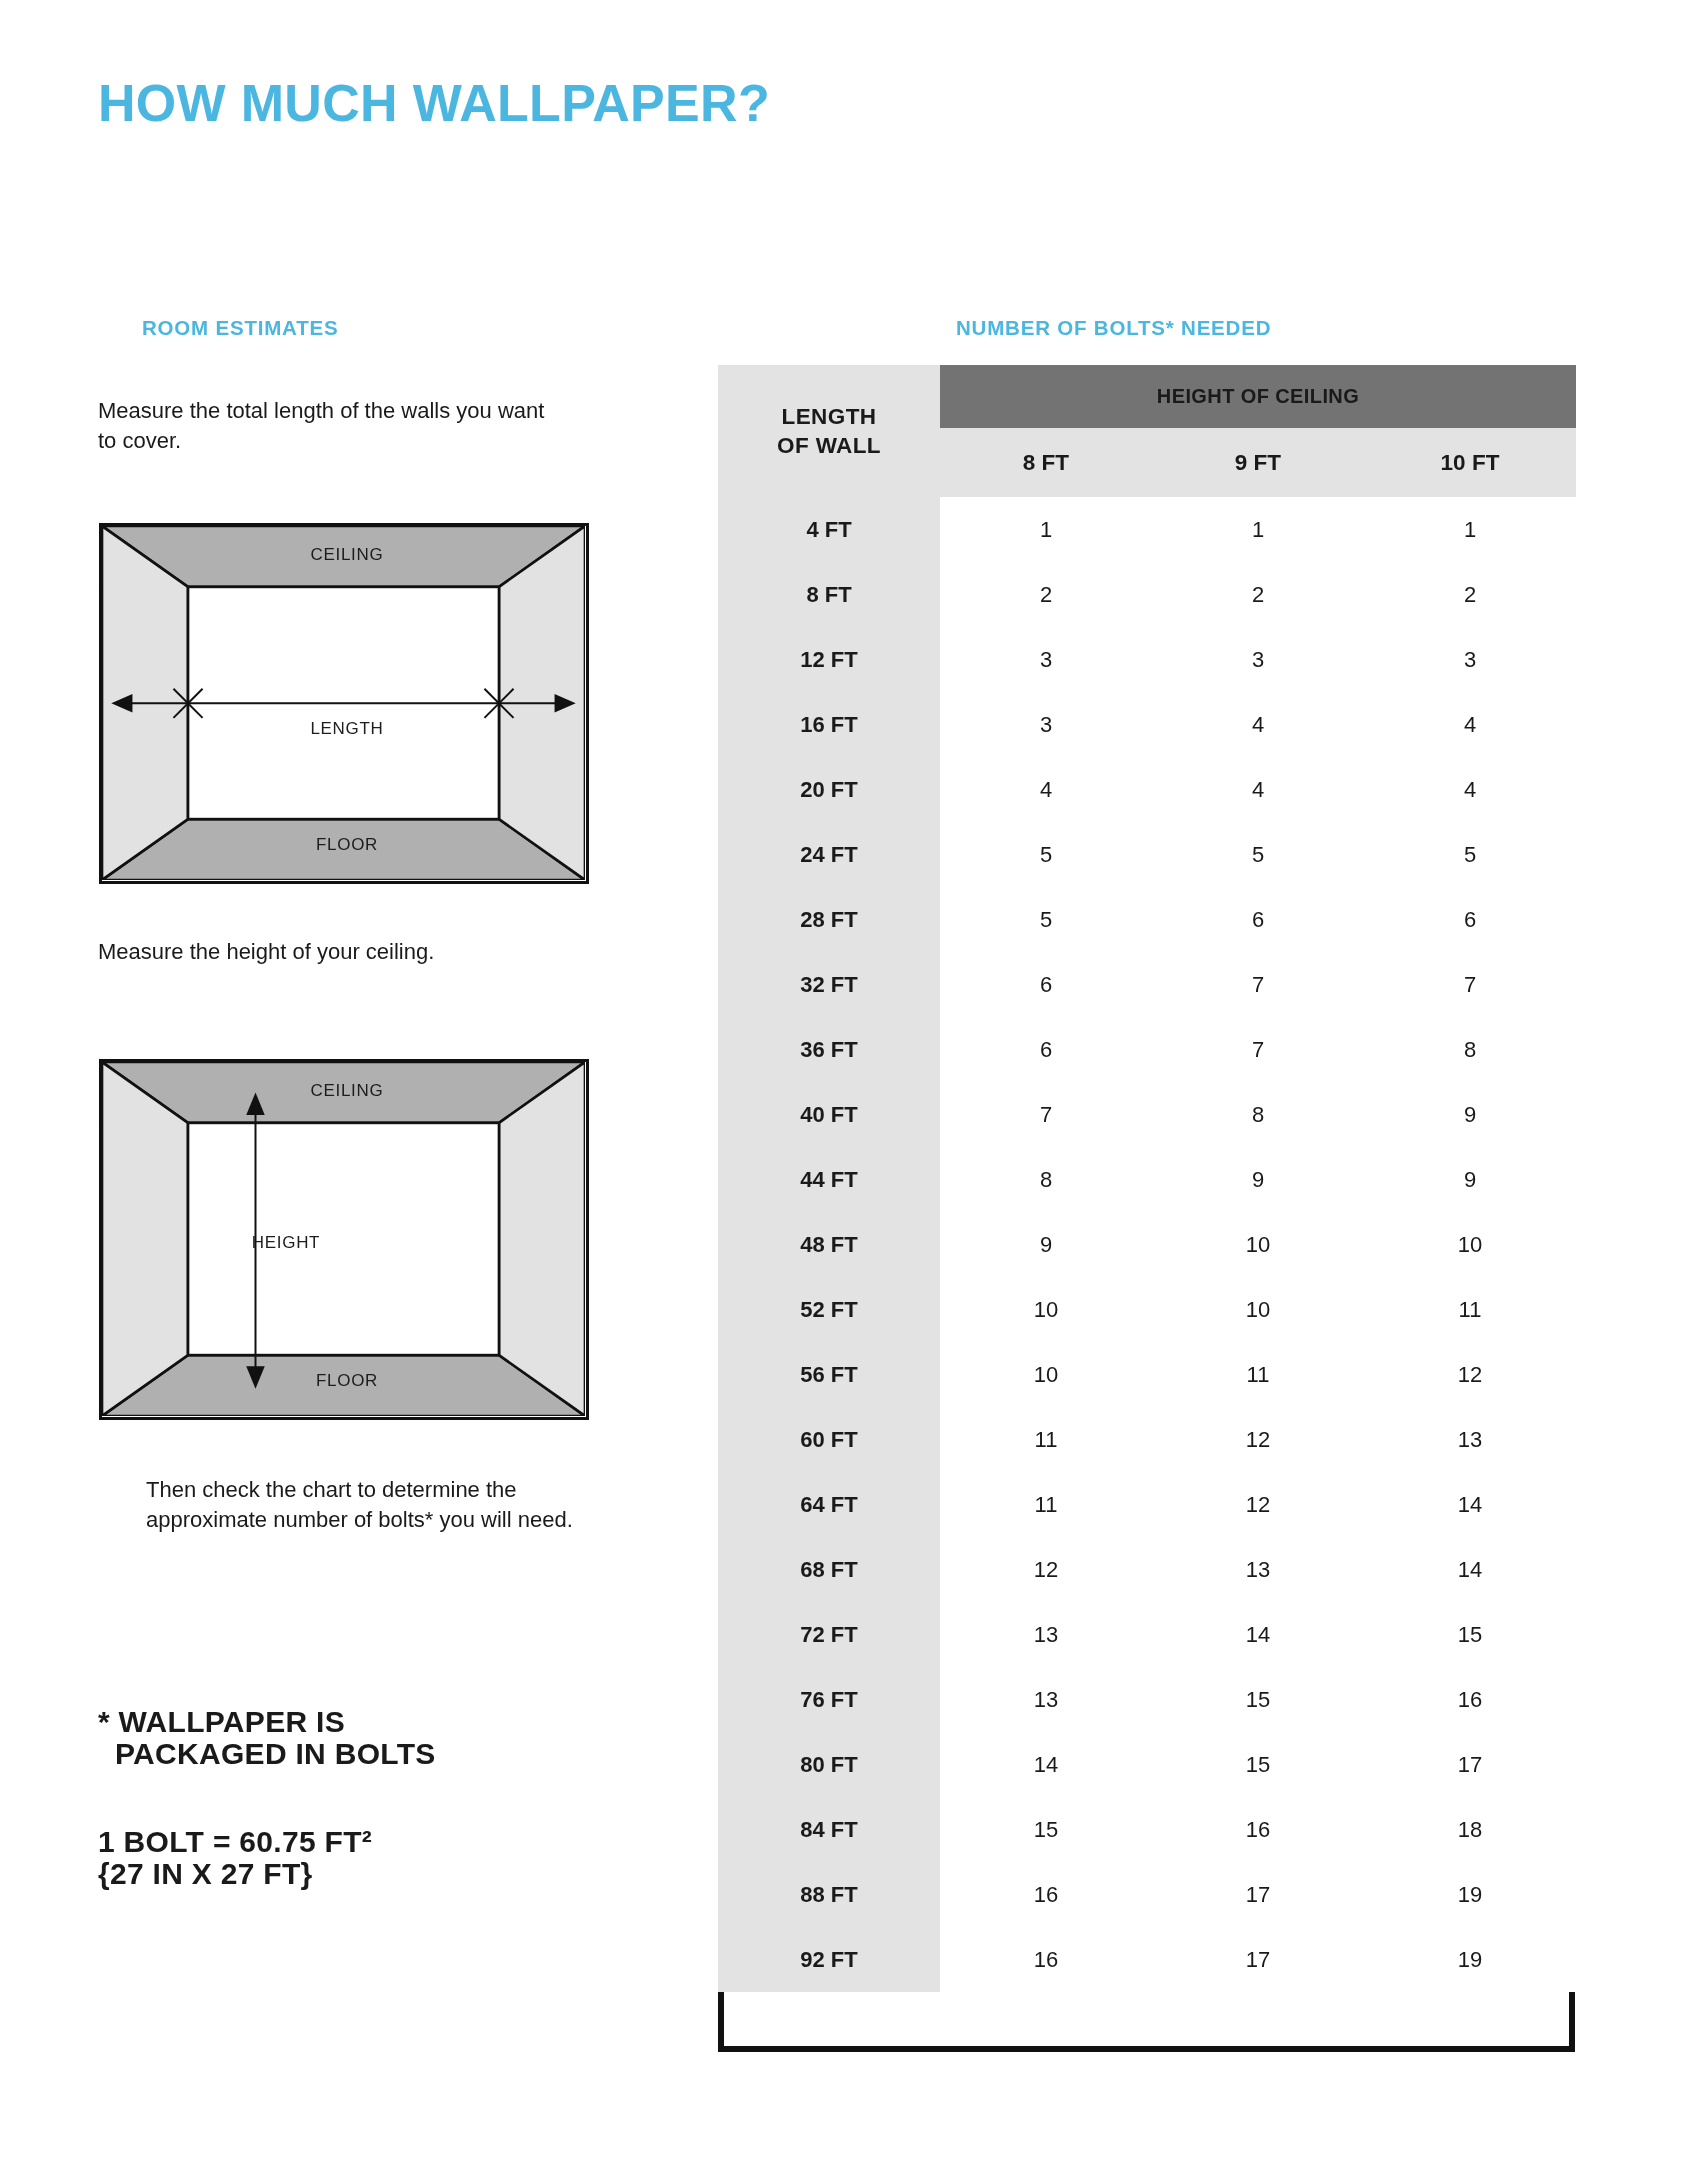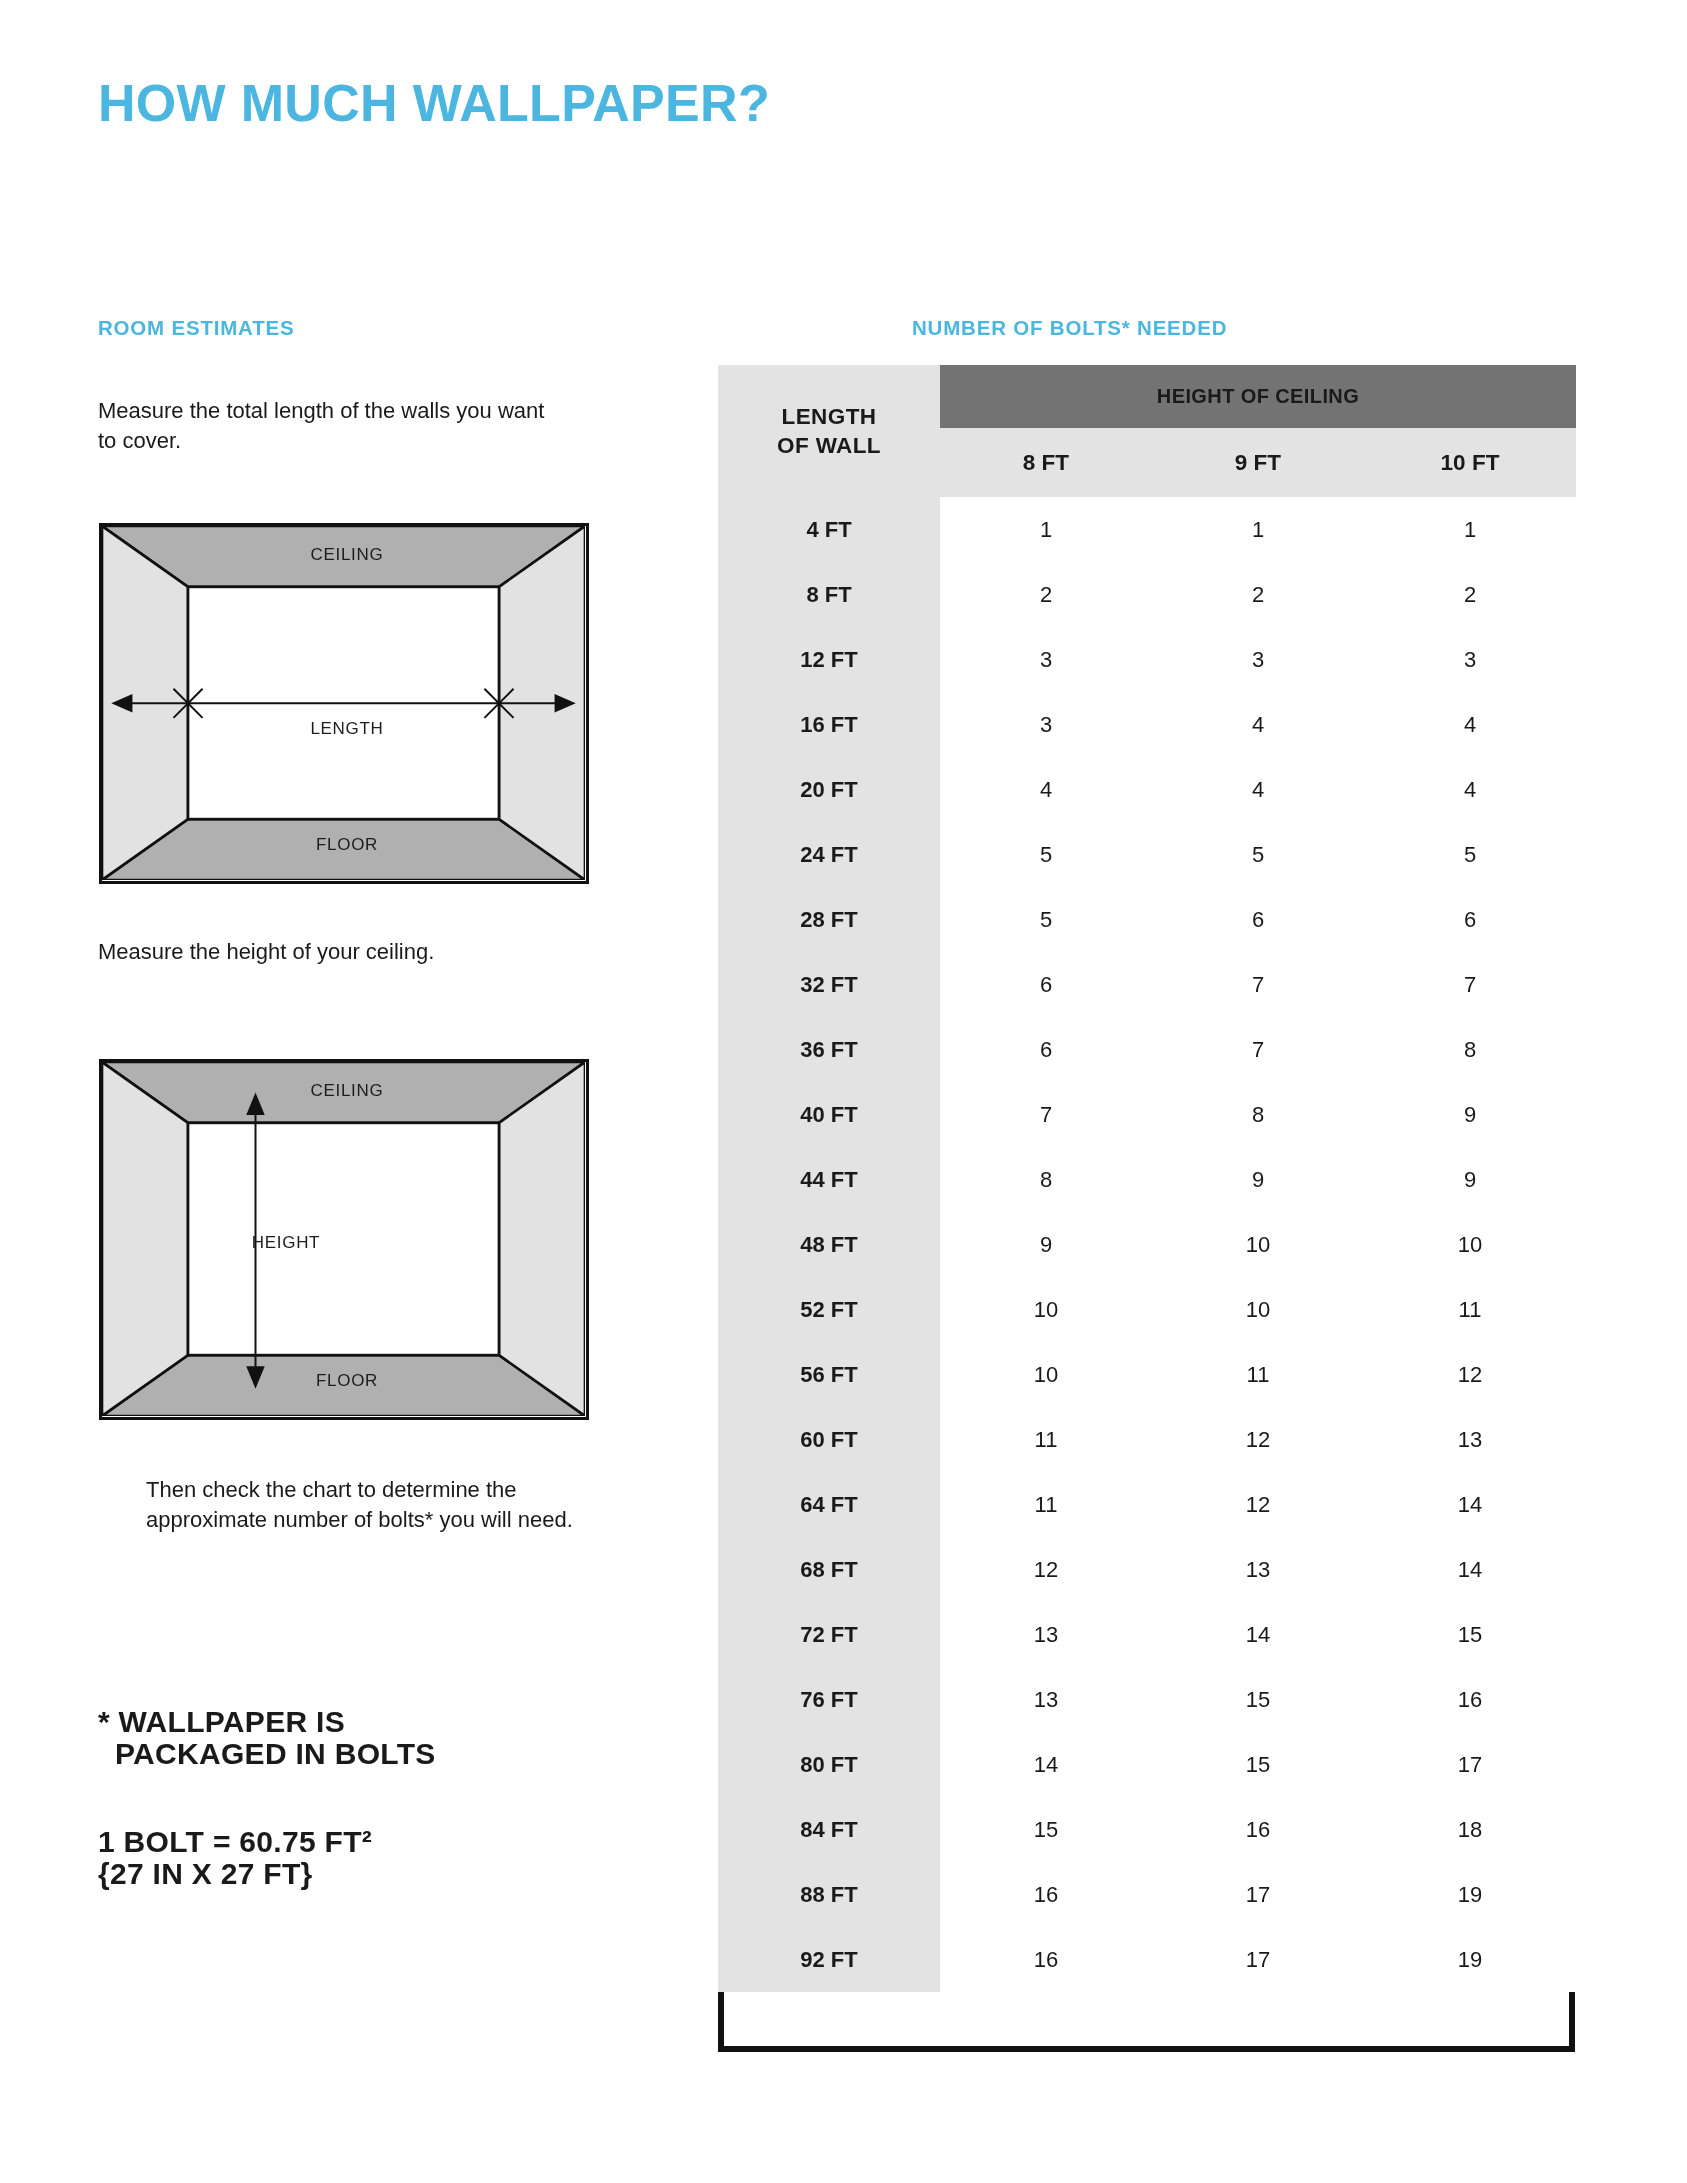--- a/index.html
+++ b/index.html
@@ -33,20 +33,21 @@
     color: #4bb6e0;
   }
 
   
   .section-head {
     position: absolute;
     font-size: 20.5px;
     font-weight: bold;
     letter-spacing: 0.8px;
     color: #4bb6e0;
+    margin-left: 44px;
   }
   #room-estimates-head { left: 98px; top: 316px; }
   #bolts-head { left: 912px; top: 316px; }
 
   
   .body-text {
     position: absolute;
     font-size: 22px;
     line-height: 30px;
     color: #1a1a1a;

